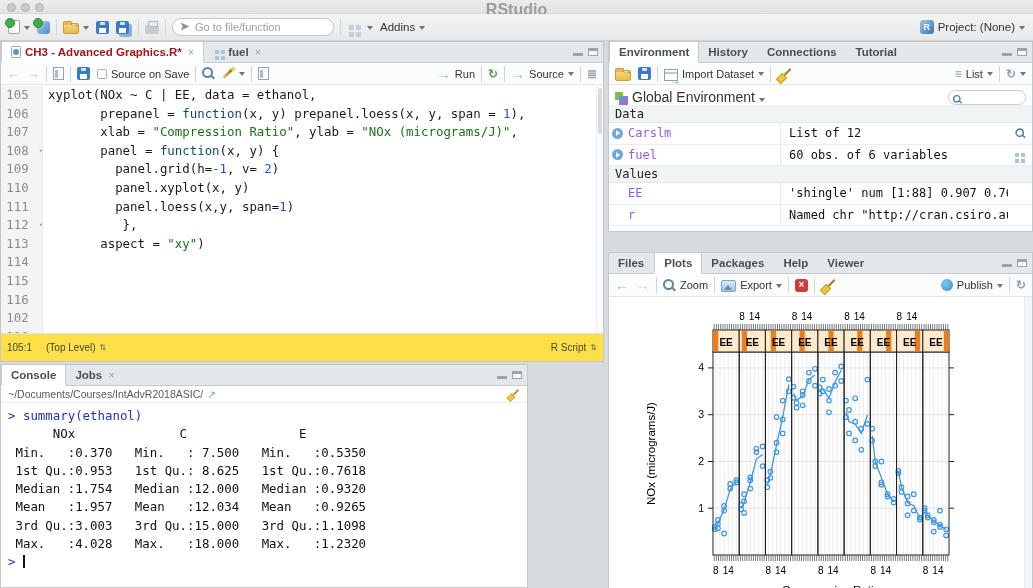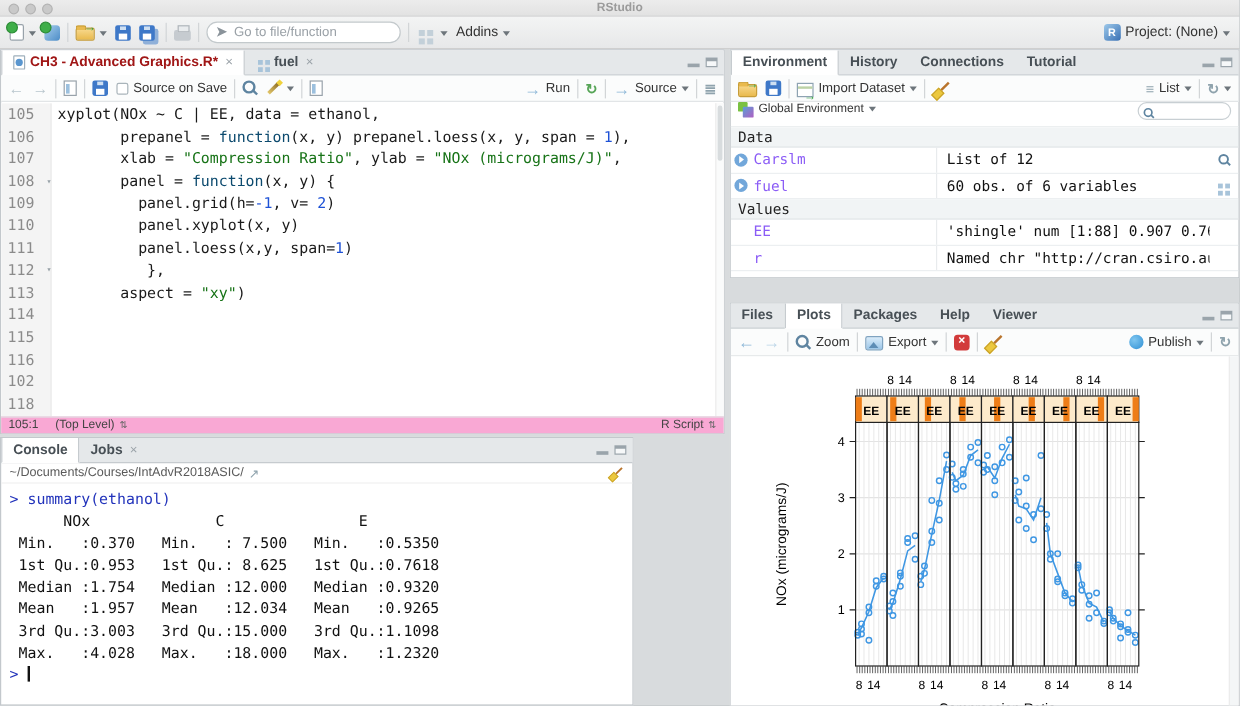--- a/index.html
+++ b/index.html
@@ -5,21 +5,21 @@
   html,body{margin:0;padding:0;background:#bfc3c6;}
   *{box-sizing:border-box;}
   .app{position:relative;width:1033px;height:588px;overflow:hidden;
        font-family:"Liberation Sans",sans-serif;color:#333;background:#d8dbdd;
        -webkit-font-smoothing:antialiased;}
   
   .titlebar{position:absolute;left:0;top:0;width:1033px;height:14px;
     background:linear-gradient(#ececec,#e2e2e2);border-bottom:1px solid #d6d6d6;}
   .tl{position:absolute;top:3px;width:9px;height:9px;border-radius:50%;
     background:#c9c9c9;border:1px solid #b3b3b3;}
-  .title{position:absolute;left:0;right:0;top:1px;text-align:center;font-size:10px;
+  .title{position:absolute;left:0;right:0;top:1px;text-align:center;font-size:16px;
     font-weight:bold;color:#9b9b9b;}
   
   .toolbar{position:absolute;left:0;top:14px;width:1033px;height:27px;
     background:linear-gradient(#f3f4f4,#e7e8e9);border-bottom:1px solid #cfcfcf;
     display:flex;align-items:center;padding:0 8px;font-size:11.5px;color:#333;}
   .sep{width:1px;height:16px;background:#d2d5d7;margin:0 6px;flex:0 0 auto;}
   .caret{display:inline-block;width:0;height:0;border:3px solid transparent;
     border-top:4px solid #6d757b;margin:4px 0 0 4px;}
   .tbgap{width:7px;flex:0 0 auto;}
   .spacer{flex:1;}
@@ -116,35 +116,35 @@
   .code-wrap{position:absolute;left:0;top:44px;right:0;bottom:14px;overflow:hidden;background:#fff;}
   .gutter-strip{position:absolute;left:0;top:0;bottom:0;width:42px;background:#f4f4f4;border-right:1px solid #eaeaea;}
   .cl{display:flex;height:18.6px;line-height:18.6px;position:relative;
     font-family:"DejaVu Sans Mono","Liberation Mono",monospace;font-size:12.4px;}
   .ln{flex:0 0 42px;text-align:center;padding-right:9px;color:#8b8b8b;position:relative;}
   .fold{position:absolute;right:0px;top:0px;font-size:7px;color:#98a2a8;}
   .ct{white-space:pre;padding-left:5px;color:#1a1a1a;}
   .t-k{color:#0c4a6e;} .t-s{color:#177317;} .t-n{color:#1d51d6;}
   .ed-scroll{position:absolute;right:0;top:44px;bottom:14px;width:7px;background:#fafbfb;border-left:1px solid #ececec;}
   .ed-scroll::before{content:"";position:absolute;left:1px;top:2px;width:4px;height:46px;border-radius:2px;background:#d8dcde;}
-  .statusbar{position:absolute;left:0;right:0;bottom:0;height:14px;background:#f9a8d4;
+  .statusbar{position:absolute;left:0;right:0;bottom:0;height:28px;background:#fde047;
     border-top:1px solid #dfe3e5;display:flex;align-items:center;font-size:10px;color:#444;padding:0 6px;}
   .updn{font-size:8px;color:#666;margin-left:4px;}
   
   #console-pane{left:0;top:364px;width:528px;height:224px;}
   .cwdbar{height:17px;display:flex;align-items:center;padding:0 7px;font-size:10.5px;
     color:#5a5a5a;border-bottom:1px solid #f0f0f0;}
   .con-out{position:absolute;left:0;right:0;top:39px;bottom:0;padding:3px 0 0 7px;
     font-family:"DejaVu Sans Mono","Liberation Mono",monospace;font-size:12.4px;
     line-height:18.3px;white-space:pre;color:#111;}
   .con-line.input,.con-line.prompt{color:#2233bb;}
   .cursor{display:inline-block;width:2px;height:13px;background:#111;vertical-align:-2px;}
   
   #env-pane{left:608px;top:41px;width:425px;height:191px;}
-  .scopebar{height:21px;display:flex;align-items:flex-start;padding:0 6px;font-size:10px;
+  .scopebar{height:21px;display:flex;align-items:flex-end;padding:0 6px;font-size:14px;
     border-bottom:1px solid #eceff0;}
   .searchbox{margin-left:auto;width:78px;height:15px;border:1px solid #c8cfd3;border-radius:8px;
     background:#fff;position:relative;}
   .searchbox .ic-mag{transform:scale(.7);position:absolute;left:2px;top:2px;}
   .env-grid{position:absolute;left:0;right:0;top:64px;bottom:0;overflow:hidden;
     font-family:"DejaVu Sans Mono","Liberation Mono",monospace;font-size:12px;}
   .env-header{height:17px;line-height:17px;background:#f1f4f5;border-bottom:1px solid #e2e6e8;
     padding-left:6px;color:#222;}
   .env-row{height:21.5px;display:flex;align-items:center;border-bottom:1px solid #eceff1;}
   .env-name{flex:0 0 172px;display:flex;align-items:center;border-right:1px solid #e8ebed;

